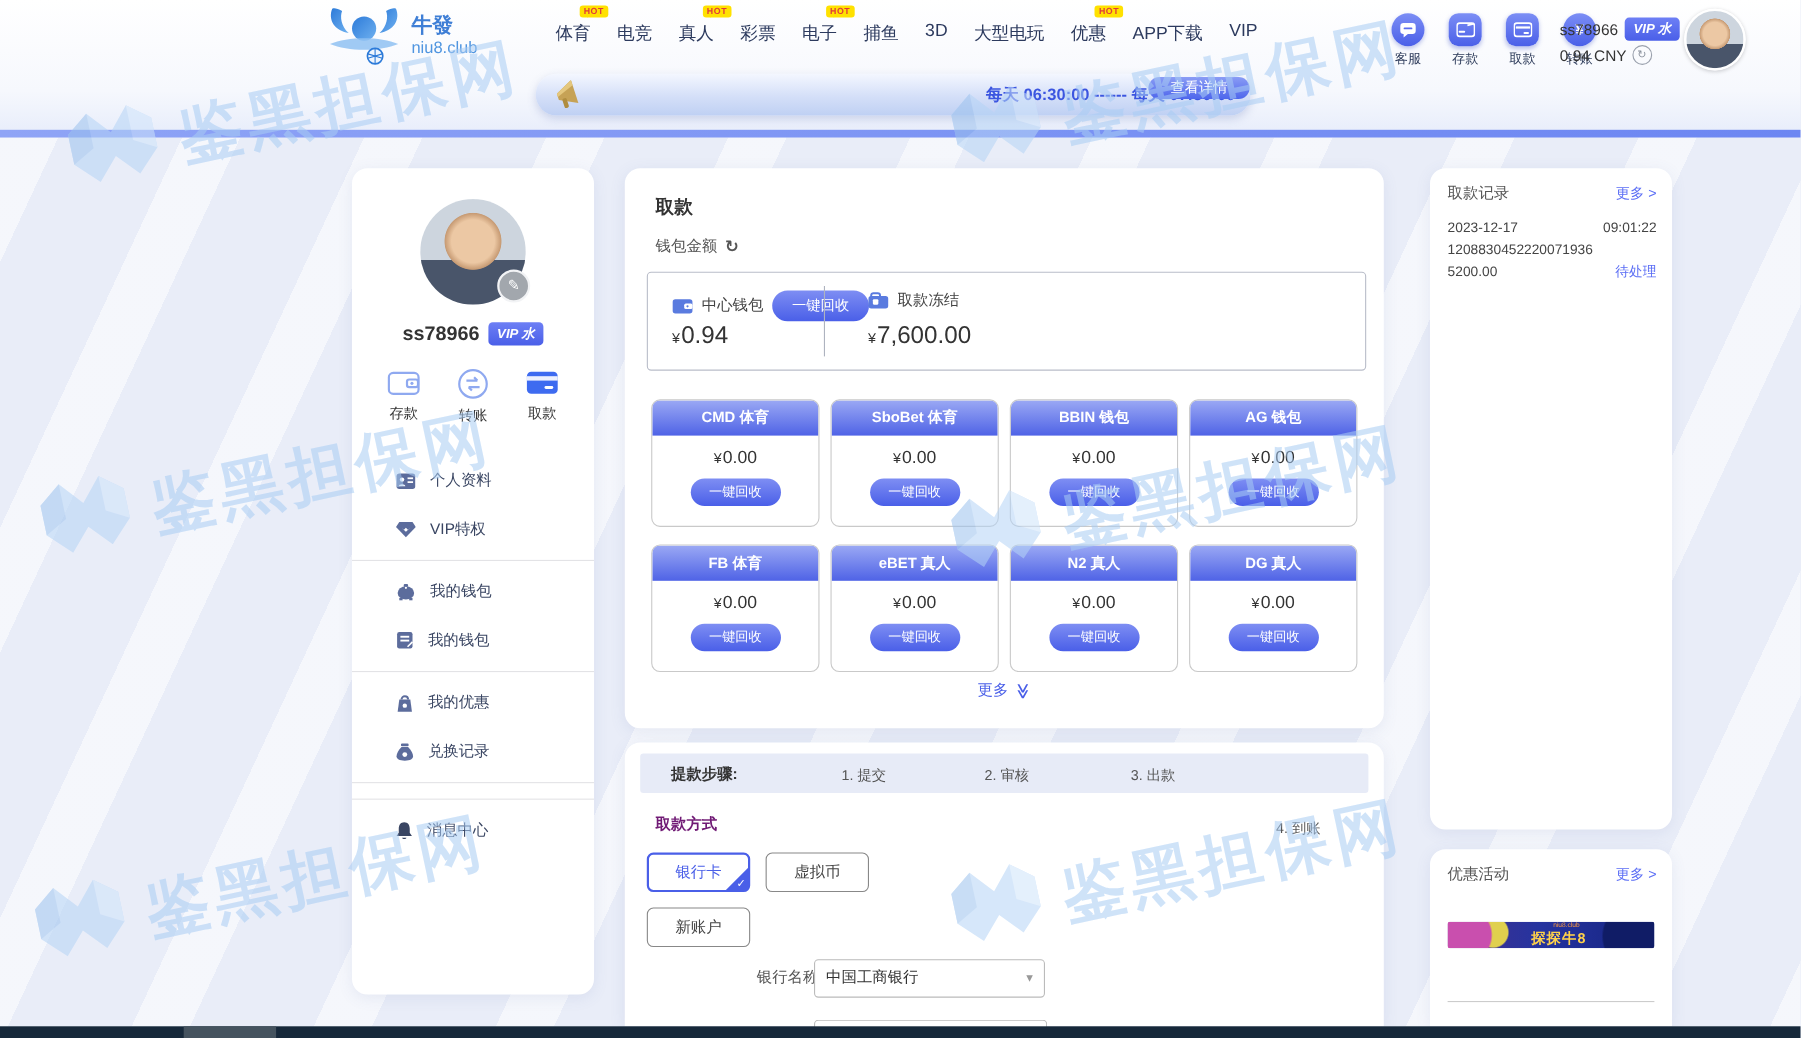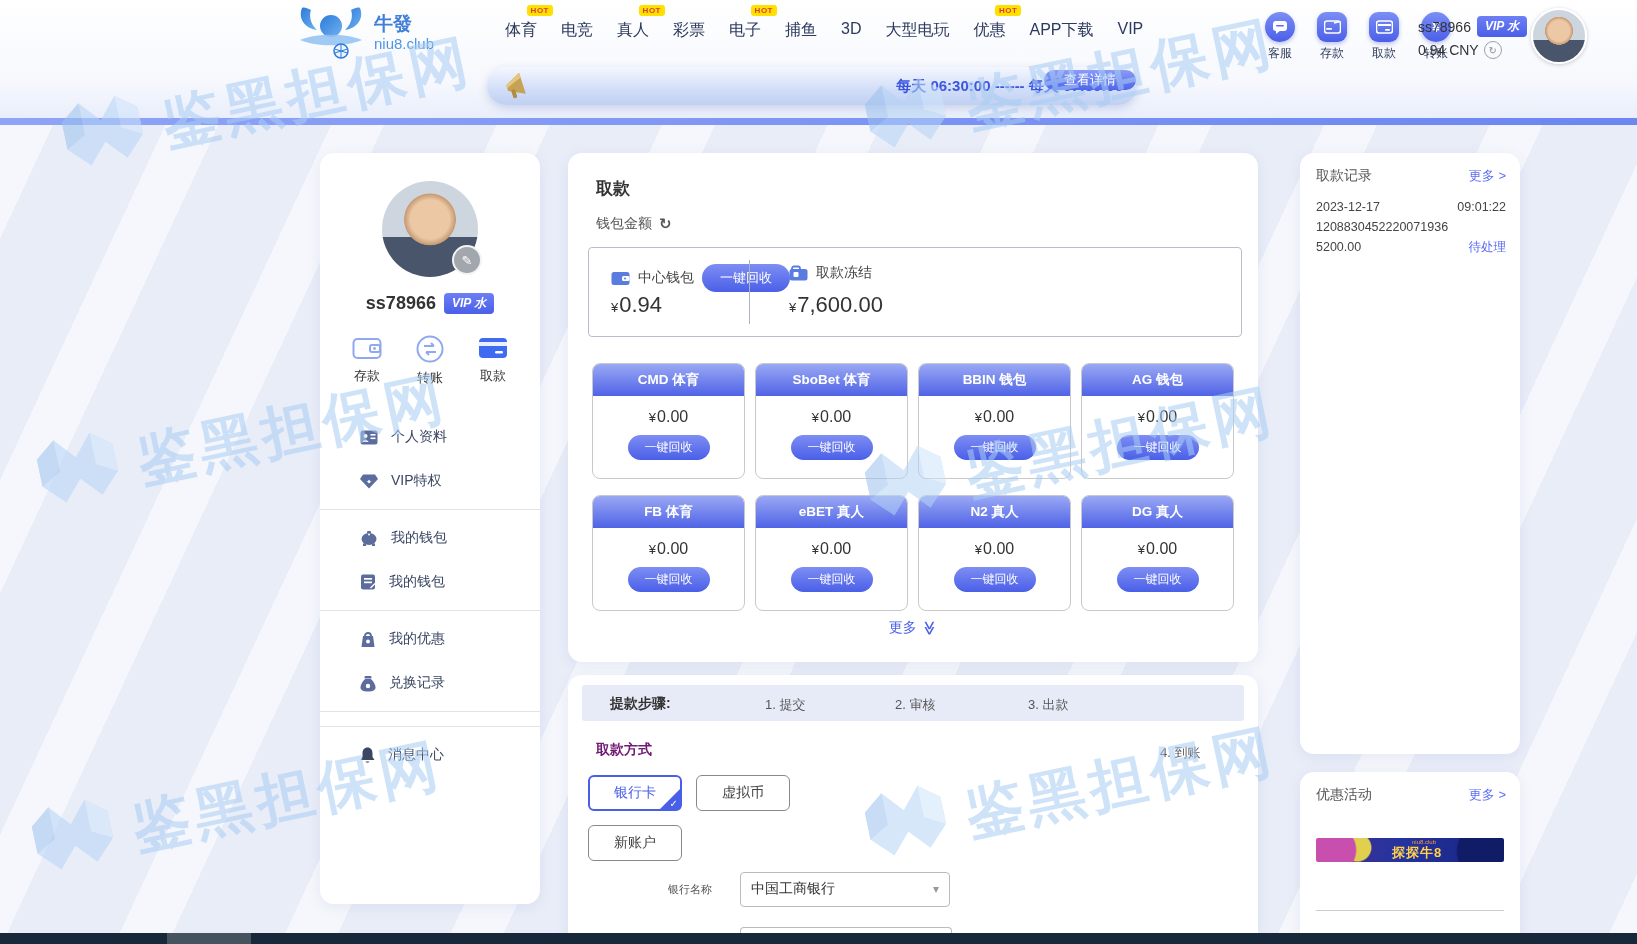--- a/index.html
+++ b/index.html
@@ -102,21 +102,21 @@
   .steps-label{position:absolute;left:28px;top:10px;font-size:14px;font-weight:bold;color:#333;}
   .step{position:absolute;top:11px;font-size:13px;color:#555;}
   .method-label{position:absolute;left:28px;top:66px;font-size:14px;font-weight:bold;color:#701a75;}
   .method-btn{position:absolute;width:94px;height:36px;border-radius:6px;border:1px solid #888;background:#fff;
     font-size:14px;color:#444;cursor:pointer;}
   .method-btn.selected{border:2px solid #4a5fe8;color:#4a5fe8;}
   .corner-check{position:absolute;right:-1px;bottom:-1px;width:22px;height:22px;background:#4a5fe8;
     clip-path:polygon(100% 0,100% 100%,0 100%);color:#fff;font-size:10px;display:flex;
     align-items:flex-end;justify-content:flex-end;padding:0 3px 1px 0;box-sizing:border-box;border-radius:0 0 4px 0;}
   .bank-row{position:absolute;left:0;top:214px;width:100%;display:flex;align-items:center;}
-  .bank-label{position:absolute;left:100px;width:62px;font-size:11px;color:#555;}
+  .bank-label{position:absolute;left:114px;width:62px;text-align:right;font-size:14px;color:#555;}
   .bank-select{position:absolute;left:172px;width:210px;height:35px;border:1px solid #bbb;border-radius:4px;
     background:#fff;display:flex;align-items:center;padding:0 10px;box-sizing:border-box;cursor:pointer;}
   .bank-value{flex:1;font-size:14px;color:#333;}
   .caret{color:#999;font-size:12px;}
   .next-field-sliver{position:absolute;left:172px;top:252px;width:210px;height:8px;border:1px solid #bbb;border-bottom:none;border-radius:4px 4px 0 0;background:#fff;}
   
   .records{left:1300px;top:153px;width:220px;height:601px;}
   .rcard-head{position:absolute;left:16px;right:14px;top:14px;display:flex;justify-content:space-between;align-items:flex-end;}
   .rcard-title{font-size:14px;color:#555;}
   .more-link{font-size:13px;color:#5b6ef5;cursor:pointer;}

